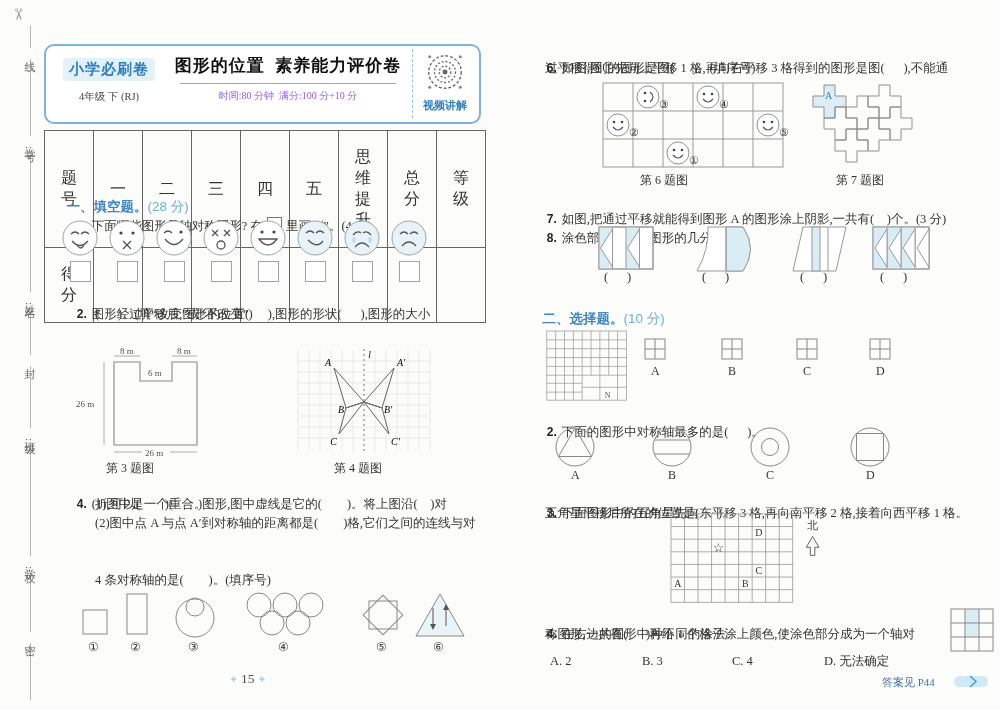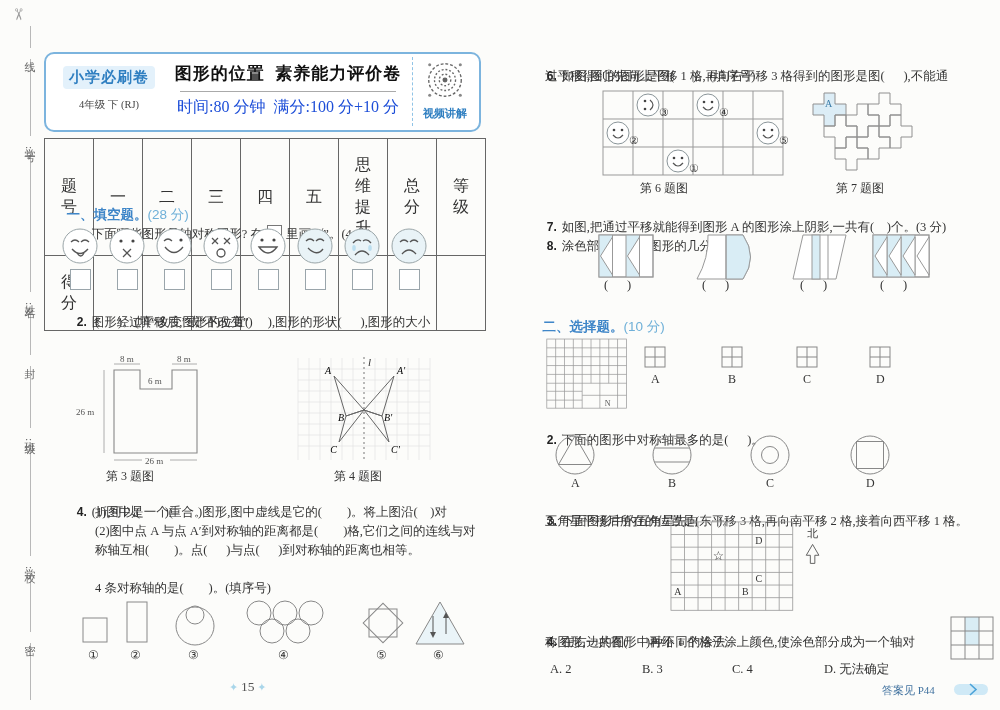--- a/index.html
+++ b/index.html
@@ -2,21 +2,21 @@
 <html><head>
 <meta charset="utf-8">
 <style>
   html,body{margin:0;padding:0;background:#e8e8e8;}
   .page{position:relative;width:1000px;height:710px;background:#fcfcfa;
         font-family:"Liberation Serif","DejaVu Serif",serif;color:#333;overflow:hidden;}
   .bindline{position:absolute;left:30px;top:26px;width:1px;height:674px;background:#b8b8b8;}
   .bindlabel{position:absolute;left:22px;writing-mode:vertical-rl;letter-spacing:3px;
              font-size:11px;color:#666;background:#fcfcfa;padding:4px 0;}
   .scissors{position:absolute;left:12px;top:5px;font-size:16px;color:#9a9a9a;transform:rotate(90deg);}
-  .col{position:absolute;top:16px;height:570px;}
+  .col{position:absolute;top:8px;height:570px;}
   .col-left{left:44px;width:442px;}
   .col-right{left:520px;width:475px;}
   .t{position:absolute;font-size:12.5px;line-height:19px;white-space:pre;}
   .num{font-weight:bold;color:#222;font-family:"Liberation Sans",sans-serif;font-size:12px;margin-right:5px;}
   .sechead{font-weight:bold;color:#3f86c8;font-size:13.5px;font-family:"Liberation Sans",sans-serif;}
   .sechead .score{color:#6fb0d8;font-weight:normal;}
   .col-left .q{left:14px;} .col-left .qc{left:31px;margin-left:20px;}
   .col-right .q{left:8px;} .col-right .qc{left:25px;}
   .fig{position:absolute;}
   .cap{position:absolute;font-size:12px;color:#333;white-space:pre;}
@@ -25,21 +25,21 @@
   .checkbox{position:absolute;width:19px;height:19px;border:1px solid #9aa5ab;background:#fff;}
   .header-box{position:absolute;top:36px;left:0;width:433px;height:76px;border:2px solid #7cb4de;
               border-radius:10px;background:#fff;}
   .brand{position:absolute;left:8px;top:12px;width:110px;text-align:center;}
   .brand-name{display:inline-block;background:#e3f1fb;color:#2f7fc1;font-weight:bold;font-size:15px;
               padding:2px 6px;border-radius:4px;letter-spacing:1px;font-family:"Liberation Sans",sans-serif;}
   .brand-grade{margin-top:9px;font-size:10.5px;color:#444;}
   .title-zone{position:absolute;left:122px;top:8px;width:240px;text-align:center;}
   .paper-title{font-size:17px;font-weight:bold;letter-spacing:1px;color:#111;white-space:pre;}
   .title-sep{margin:6px 12px 5px;border-top:1px solid #aaa;height:0;}
-  .paper-meta{font-size:16px;color:#1d4ed8;white-space:pre;}
+  .paper-meta{font-size:10px;color:#8b5cf6;white-space:pre;}
   .qr-zone{position:absolute;right:2px;top:3px;width:64px;height:68px;border-left:1px dashed #8fc3e6;
            text-align:center;padding-top:1px;}
   .video-label{font-size:11px;color:#2f7fc1;font-weight:bold;font-family:"Liberation Sans",sans-serif;}
   table.score-table{position:absolute;top:122px;left:0;border-collapse:collapse;}
   table.score-table td{border:1px solid #666;height:20px;text-align:center;font-size:16px;padding:16px;}
   .pagenum{position:absolute;left:185px;top:663px;font-size:13.5px;color:#555;
            font-family:Liberation Serif, serif;white-space:pre;}
   .sparkle{color:#a9d6ea;font-size:11px;}
   .answer-ref{position:absolute;left:362px;top:667px;font-size:11px;color:#41729f;white-space:pre;}
   svg text{font-family:"Liberation Serif","DejaVu Serif",serif;}
@@ -259,21 +259,20 @@
       <text x="48" y="99" font-size="10" font-style="italic" text-anchor="end">C</text>
       <text x="102" y="99" font-size="10" font-style="italic">C′</text>
     </svg>
     <div class="cap" style="left:290px;top:452px">第 4 题图</div>
 
     <div class="t q" style="top:468px">
       <span class="num">4.</span><span>(1)图中是一个(        )图形,图中虚线是它的(        )。将上图沿(    )对</span>
     </div>
     <div class="t qc" style="top:487px"><span>折,可以(        )重合。</span></div>
     <div class="t qc" style="top:506px"><span>(2)图中点 A 与点 A′到对称轴的距离都是(        )格,它们之间的连线与对</span></div>
-    <div class="t qc" style="top:525px"><span>称轴互相(        )。点(      )与点(      )到对称轴的距离也相等。</span></div>
 
     <div class="t qc" style="top:563px"><span>4 条对称轴的是(        )。(填序号)</span></div>
 
     <svg class="fig" style="left:37px;top:584px" width="28" height="46">
       <rect x="2" y="18" width="24" height="24" fill="none" stroke="#888"></rect>
     </svg>
     <svg class="fig" style="left:81px;top:584px" width="24" height="46">
       <rect x="2" y="2" width="20" height="40" fill="none" stroke="#888"></rect>
     </svg>
     <svg class="fig" style="left:123px;top:584px" width="56" height="46">

